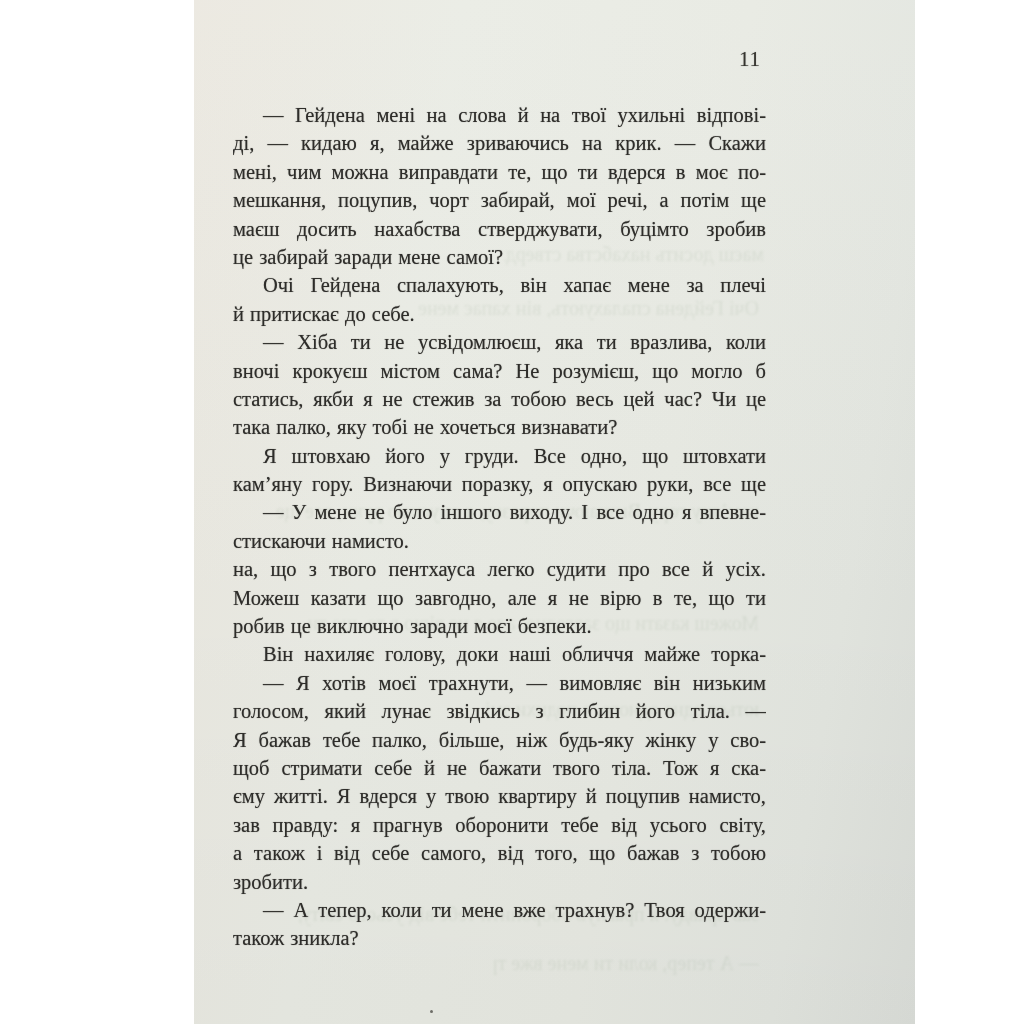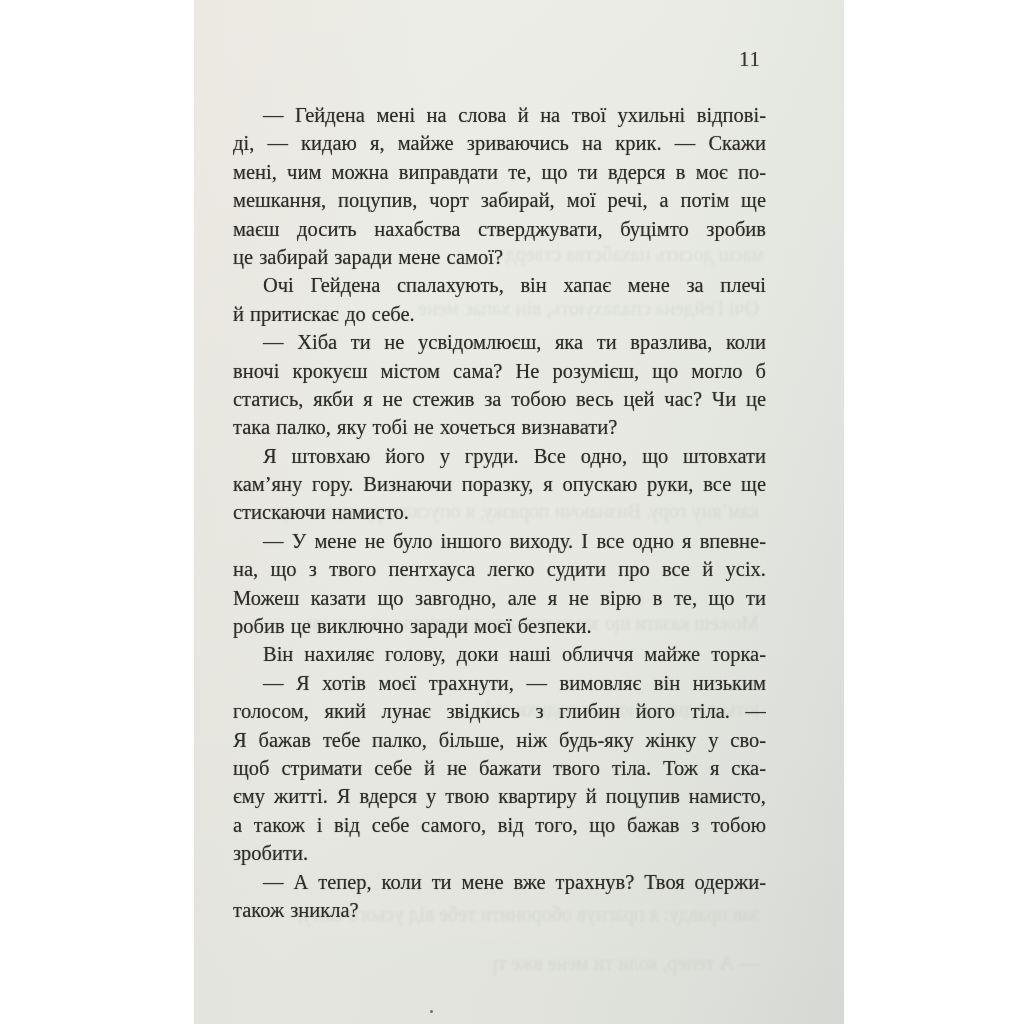--- a/index.html
+++ b/index.html
@@ -6,21 +6,21 @@
   body{
     width:1024px;height:1024px;
     background:#ffffff;
     overflow:hidden;
     font-family:"Liberation Serif", serif;
     position:relative;
   }
   .page{
     position:absolute;
     left:194px;top:0;
-    width:650px;height:1024px;
+    width:721px;height:1024px;
     background:
       linear-gradient(180deg, rgba(255,255,255,0.05) 0%, rgba(0,0,0,0.012) 55%, rgba(0,0,0,0.03) 100%),
       linear-gradient(100deg, #ebe8e0 0%, #eaece5 30%, #e8eae3 62%, #e3e6e0 84%, #dcdfda 100%);
   }
   .pagenum{
     position:absolute;
     top:47px;
     left:540px;
     width:32px;
     text-align:center;
@@ -96,31 +96,32 @@
       <div class="line">маєш досить нахабства стверджувати, буцімто зробив</div>
       <div class="line plast">це забирай заради мене самої?</div>
       <div class="line pfirst">Очі Гейдена спалахують, він хапає мене за плечі</div>
       <div class="line plast">й притискає до себе.</div>
       <div class="line pfirst">— Хіба ти не усвідомлюєш, яка ти вразлива, коли</div>
       <div class="line">вночі крокуєш містом сама? Не розумієш, що могло б</div>
       <div class="line">статись, якби я не стежив за тобою весь цей час? Чи це</div>
       <div class="line plast">така палко, яку тобі не хочеться визнавати?</div>
       <div class="line pfirst">Я штовхаю його у груди. Все одно, що штовхати</div>
       <div class="line">кам’яну гору. Визнаючи поразку, я опускаю руки, все ще</div>
+      <div class="line pfirst">— У мене не було іншого виходу. І все одно я впевне-</div>
       <div class="line plast">стискаючи намисто.</div>
-      <div class="line pfirst">— У мене не було іншого виходу. І все одно я впевне-</div>
       <div class="line">на, що з твого пентхауса легко судити про все й усіх.</div>
       <div class="line">Можеш казати що завгодно, але я не вірю в те, що ти</div>
       <div class="line plast">робив це виключно заради моєї безпеки.</div>
       <div class="line pfirst">Він нахиляє голову, доки наші обличчя майже торка-</div>
       <div class="line pfirst">— Я хотів моєї трахнути, — вимовляє він низьким</div>
       <div class="line">голосом, який лунає звідкись з глибин його тіла. —</div>
       <div class="line">Я бажав тебе палко, більше, ніж будь-яку жінку у сво-</div>
       <div class="line">щоб стримати себе й не бажати твого тіла. Тож я ска-</div>
       <div class="line">єму житті. Я вдерся у твою квартиру й поцупив намисто,</div>
+      <div class="line">зав правду: я прагнув оборонити тебе від усього світу,</div>
       <div class="line">а також і від себе самого, від того, що бажав з тобою</div>
       <div class="line plast">зробити.</div>
       <div class="line pfirst">— А тепер, коли ти мене вже трахнув? Твоя одержи-</div>
       <div class="line plast">також зникла?</div>
     </div>
 
   <div class="speck"></div>
 </div>
 
 </body></html>

